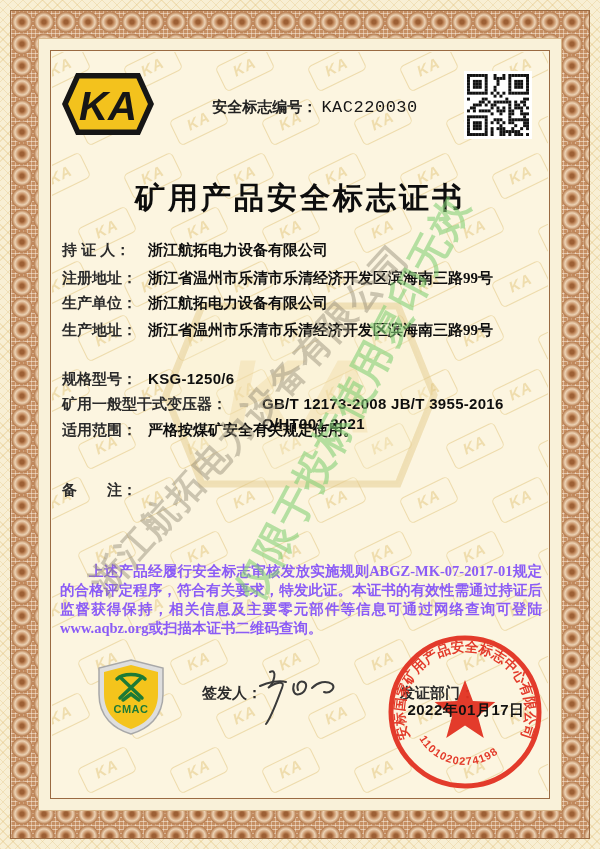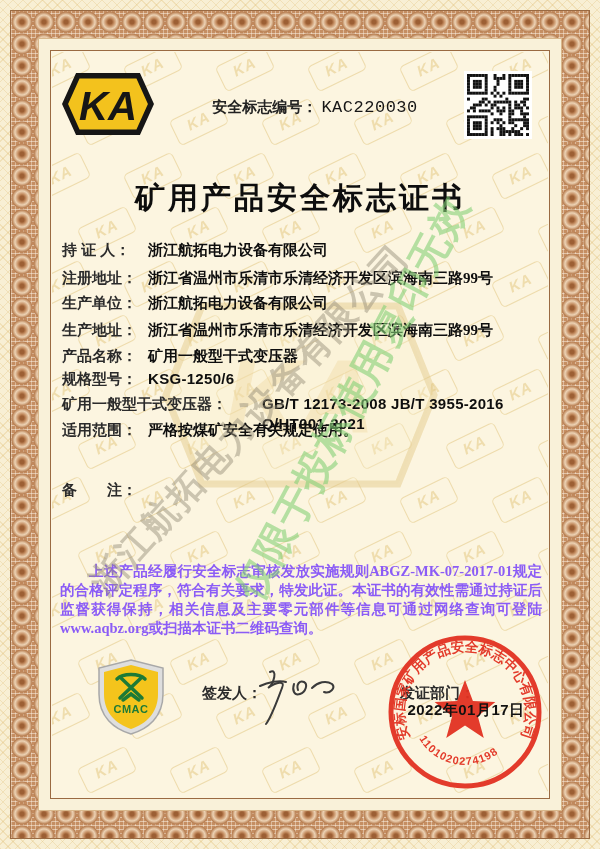--- a/index.html
+++ b/index.html
@@ -422,24 +422,20 @@
     <span class="val">浙江省温州市乐清市乐清经济开发区滨海南三路99号</span>
   </div>
   <div class="row" style="top:293px">
     <span class="lbl">生产单位：</span>
     <span class="val">浙江航拓电力设备有限公司</span>
   </div>
   <div class="row" style="top:320px">
     <span class="lbl">生产地址：</span>
     <span class="val">浙江省温州市乐清市乐清经济开发区滨海南三路99号</span>
   </div>
-  <div class="row" style="top:346px">
-    <span class="lbl">产品名称：</span>
-    <span class="val">矿用一般型干式变压器</span>
-  </div>
   <div class="row" style="top:369px">
     <span class="lbl">规格型号：</span>
     <span class="val sans">KSG-1250/6</span>
   </div>
   <div class="row" style="top:394px">
     <span class="lbl wide">矿用一般型干式变压器：</span>
     <span class="val sans">GB/T 12173-2008 JB/T 3955-2016 Q/HT001-2021</span>
   </div>
   <div class="row" style="top:420px">
     <span class="lbl">适用范围：</span>

